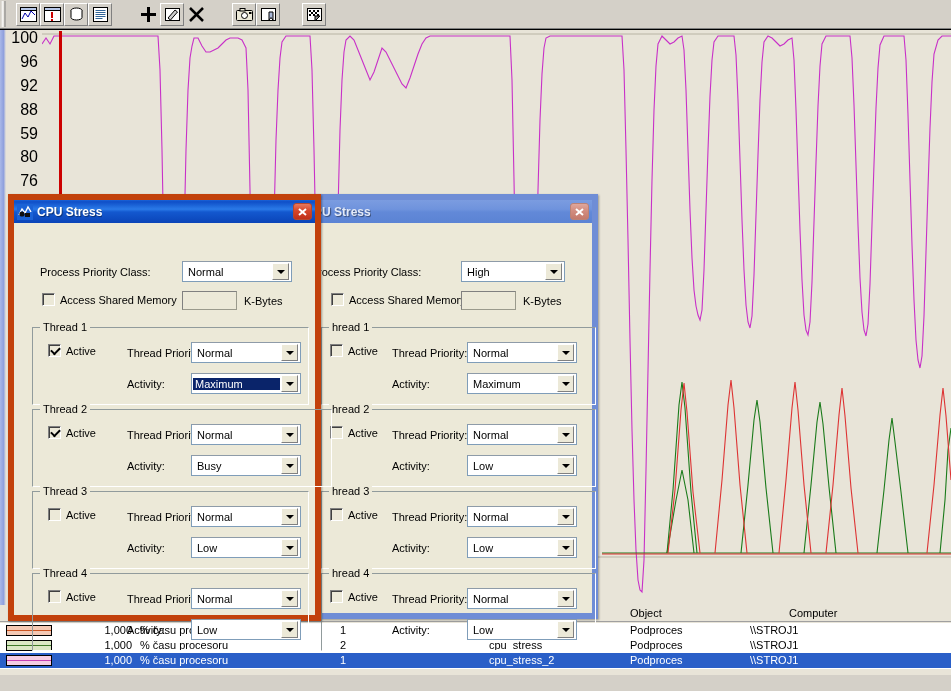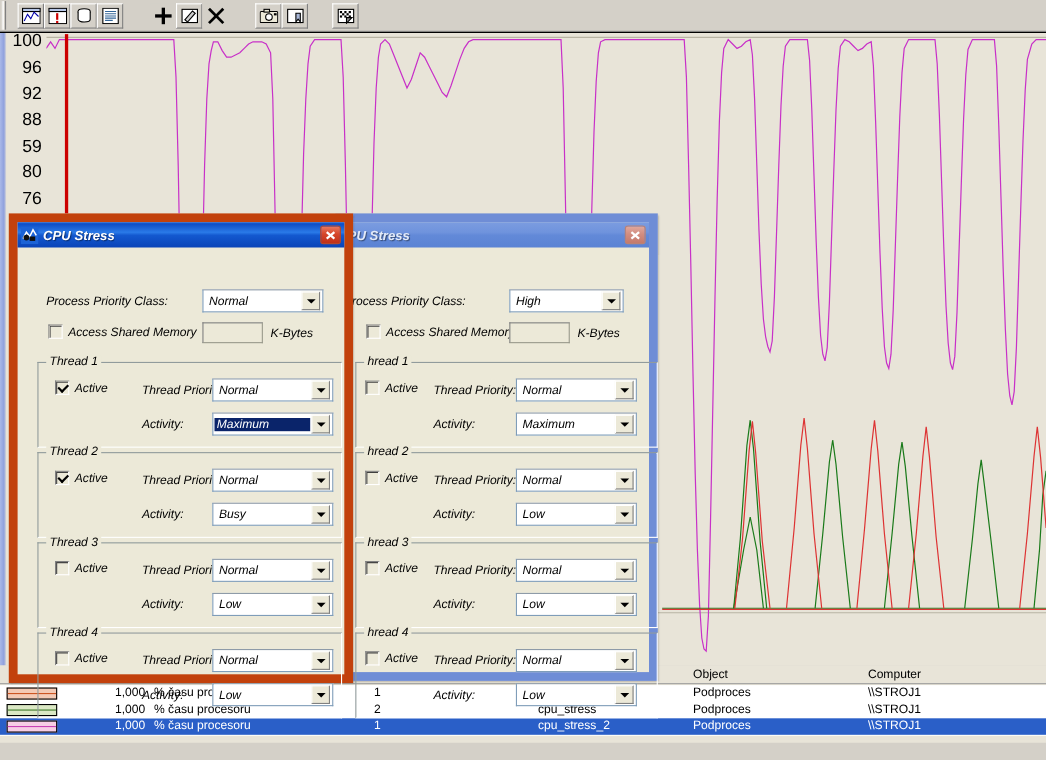--- a/index.html
+++ b/index.html
@@ -111,21 +111,21 @@
     width: 46px; height: 11px;
     border: 1px solid #000;
   }
   .swatch .midline { position:absolute; left:0; top:4px; width:44px; height:1px; }
   .lcell { position: absolute; top: 1px; font-size: 11px; white-space: nowrap; }
   .c-value { left: 82px; width: 50px; text-align: right; }
   .c-counter { left: 140px; }
   .c-instance { left: 340px; }
   .c-parent { left: 489px; }
   .c-object { left: 630px; }
-  .c-computer { left: 789px; }
+  .c-computer { left: 750px; }
 
   #legend-bottom-spacer {
     position: absolute; left: 0; top: 64px; width: 951px; height: 6px;
     background: #e8e4d8;
   }
 
   
   #statusbar {
     position: absolute; left: 0; top: 675px;
     width: 951px; height: 16px;
@@ -133,23 +133,22 @@
     border-top: 1px solid #808080;
     font-size: 11px; color: #000;
     display: flex; align-items: center;
   }
   #statusbar .txt { margin-left: 6px; }
 
   
   .dialog {
     position: absolute;
     background: #ece9d8;
-    border: 8px solid #c2410c;
+    border: 6px solid #c2410c;
     box-shadow: 1px 1px 2px rgba(0,0,0,0.35);
-    font-style: italic;
   }
   .dialog.inactive { border-color: #6f8dd6; }
   .titlebar {
     height: 23px;
     background: linear-gradient(to bottom,#1b62d6 0%, #0f4fc8 8%, #2a7ae8 40%, #1358cf 52%, #0a44b8 100%);
     display: flex; align-items: center;
     padding: 0 2px 0 3px;
     position: relative;
   }
   .dialog.inactive .titlebar {
@@ -643,21 +642,21 @@
         </div>
         <div class="lbl" style="position:absolute; left:94px; top:50px;">Activity:</div>
         <div class="combo focused" style="left:158px; top:45px; width:110px;">
           <span class="cval">Maximum</span>
           <span class="arrow">
               <i></i>
             </span>
         </div>
       </div>
 
-      <div class="groupbox" style="left:18px; top:186px; width:277px; height:78px;">
+      <div class="groupbox" style="left:18px; top:186px; width:300px; height:78px;">
         <span class="gb-title">Thread 2</span>
         <div class="chk-wrap" style="left:15px; top:16px;">
           <span class="chk checked"></span>
           <span class="lbl">Active</span>
         </div>
         <div class="lbl" style="position:absolute; left:94px; top:19px;">Thread Priority:</div>
         <div class="combo" style="left:158px; top:14px; width:110px;">
           <span class="cval">Normal</span>
           <span class="arrow">
               <i></i>

